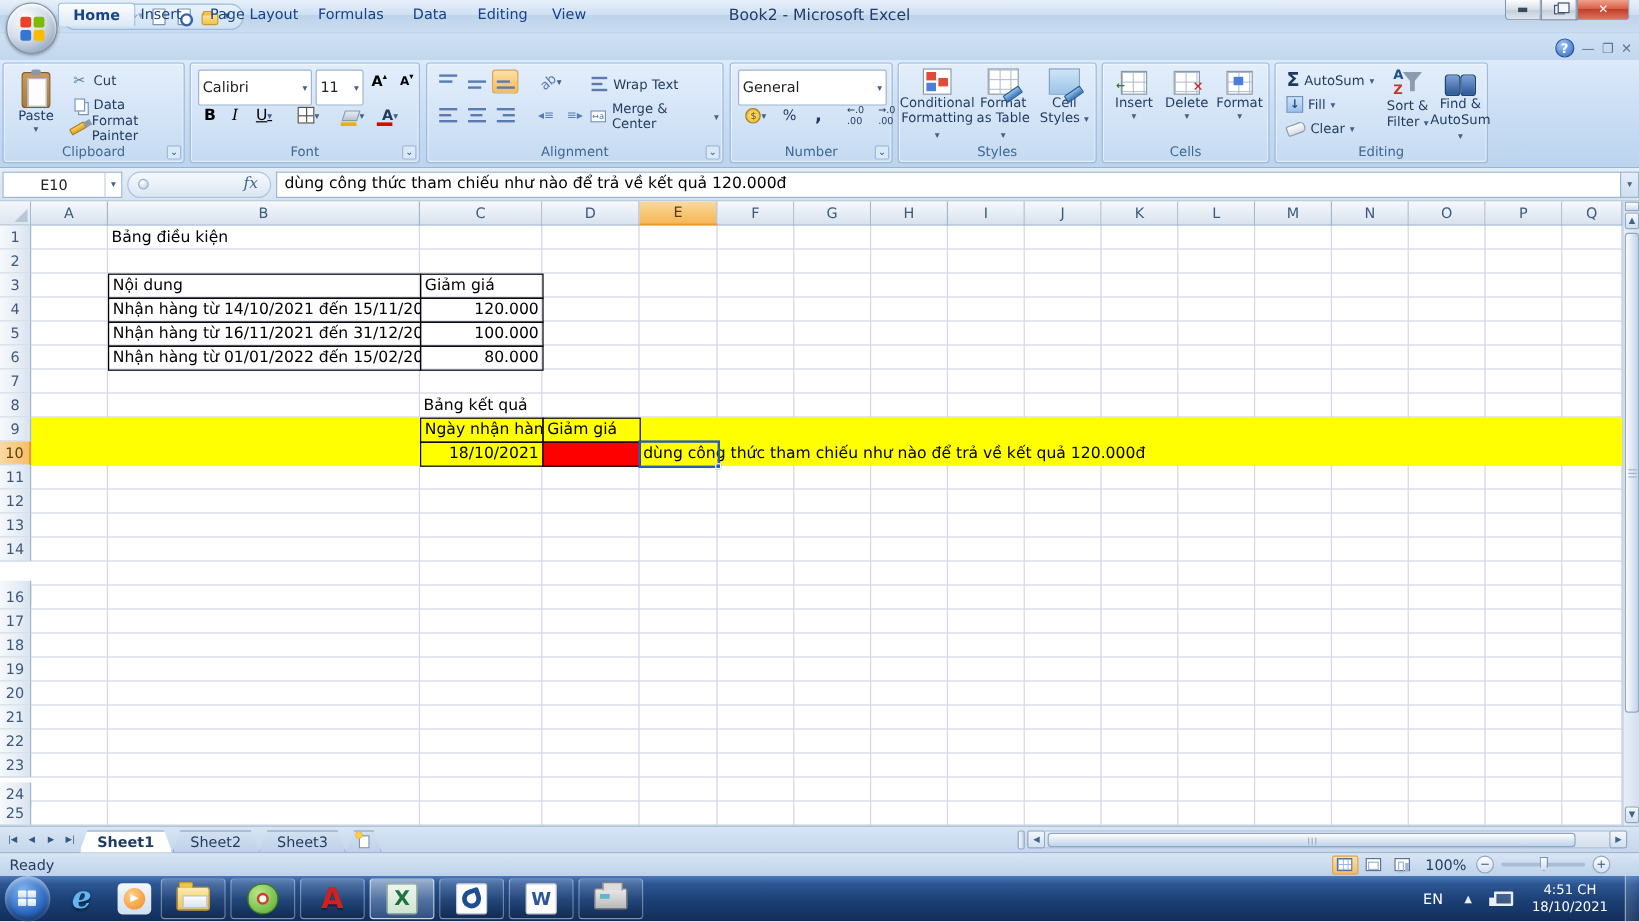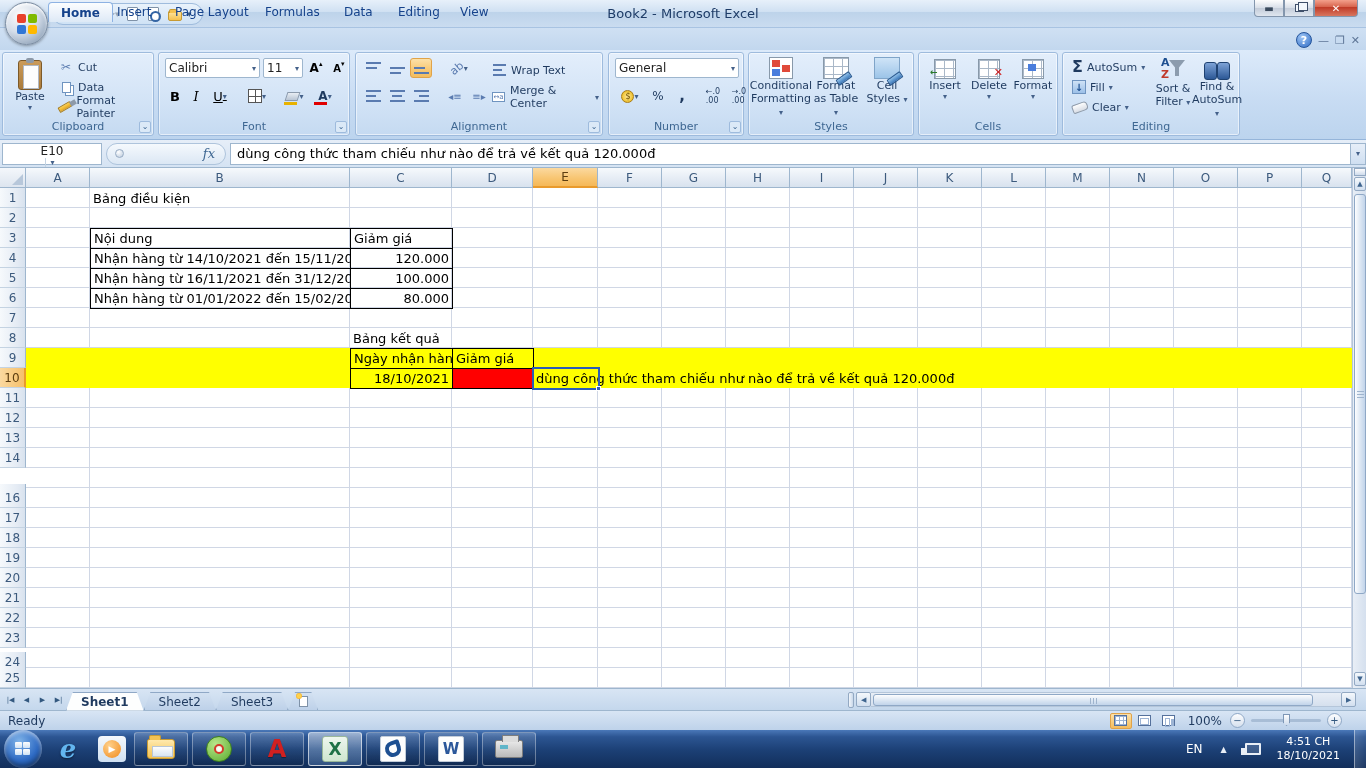--- a/index.html
+++ b/index.html
@@ -45,21 +45,21 @@
 
   
   .ribbon { position:absolute; left:0; top:50px; width:1366px; height:90px;
     background:linear-gradient(#dceafa,#c8dcf3 55%,#bcd4ee); border-bottom:1px solid #95b5da; }
   .rgroup { position:absolute; top:2px; height:84px; border:1px solid #9ebbdd; border-radius:3px;
     background:linear-gradient(#e3eefb,#d2e3f6 60%,#c5daf1); box-shadow:inset 0 0 0 1px rgba(255,255,255,.55); }
   .rgroup-label { position:absolute; left:0; right:0; bottom:2px; text-align:center; font-size:11px; color:#3e6792; }
   .dlg-launcher { position:absolute; right:2px; bottom:2px; width:12px; height:12px; border:1px solid #9ebbdd; border-radius:2px; background:#dbe9f7; color:#3e6792; font-size:8px; line-height:10px; text-align:center; }
   .rbtn-label { font-size:11px; color:#1f3a5f; }
   .caret { font-size:8px; color:#44618a; }
-  .combobox { background:#fff; border:1px solid #9eb6ce; border-radius:2px; display:flex; align-items:center; font-size:12px; color:#222; padding:0 3px; height:20px;text-align:center; }
+  .combobox { background:#fff; border:1px solid #9eb6ce; border-radius:2px; display:flex; align-items:center; font-size:12px; color:#222; padding:0 3px; height:30px;text-align:center; }
   .combobox .caret { margin-left:auto; }
   .small-row-btn { display:flex; align-items:center; gap:4px; height:20px; padding:0 3px; border-radius:3px; }
   .icon16 { width:16px; height:16px; display:flex; align-items:center; justify-content:center; }
 
   .paste-big { position:absolute; left:6px; top:4px; width:42px; height:72px; border-radius:3px; display:flex; flex-direction:column; align-items:center; }
   .clipboard-icon { width:24px; height:30px; background:linear-gradient(#cb9b5a,#a97a3a); border:1px solid #7d5a29; border-radius:3px; position:relative; margin-top:3px; }
   .clipboard-icon:before { content:""; position:absolute; left:4px; top:4px; width:14px; height:22px; background:#fdfdfd; border:1px solid #b0b8c4; }
   .clipboard-icon:after { content:""; position:absolute; left:7px; top:-3px; width:8px; height:5px; background:#8d99a8; border-radius:2px; }
 
   .fmt-brush { width:14px; height:6px; background:linear-gradient(#ffd24d,#e0a321); border:1px solid #a97c18; border-radius:1px; transform:rotate(-30deg); position:relative; }
@@ -91,21 +91,21 @@
   .az-icon .a { position:absolute; left:0; top:-2px; font-weight:bold; color:#1d4f91; font-size:11px; }
   .az-icon .z { position:absolute; left:0; top:10px; font-weight:bold; color:#c0392b; font-size:11px; }
   .funnel { position:absolute; right:0; top:2px; width:0; height:0; border-left:8px solid transparent; border-right:8px solid transparent; border-top:10px solid #8c9cae; }
   .funnel:after { content:""; position:absolute; left:-2px; top:-10px; width:4px; height:16px; background:#8c9cae; }
   .binoc { position:relative; width:26px; height:20px; margin-top:2px; }
   .binoc:before, .binoc:after { content:""; position:absolute; top:2px; width:11px; height:16px; background:linear-gradient(#7da2d6,#2c5896); border:1px solid #1f4272; border-radius:3px; }
   .binoc:before { left:0; } .binoc:after { right:0; }
 
   
   .formulabar { position:absolute; left:0; top:140px; width:1366px; height:28px; background:linear-gradient(#e6eef8,#d5e3f3); border-bottom:1px solid #9eb6ce; display:flex; align-items:center; }
-  .namebox { width:100px; height:22px; margin-left:2px; background:#fff; border:1px solid #9eb6ce; display:flex; align-items:center;flex-direction:column; }
+  .namebox { width:100px; height:22px; margin-left:2px; background:#fff; border:1px solid #9eb6ce; display:flex; align-items:center; }
   .namebox .val { flex:1; text-align:center; font-size:12px; color:#222; }
   .namebox .nb-caret { width:14px; height:100%; display:flex; align-items:center; justify-content:center; border-left:1px solid #c4d3e2; font-size:8px; color:#44618a; }
   .fx-capsule { width:120px; height:22px; margin-left:4px; border:1px solid #aec4dc; border-radius:11px; background:linear-gradient(#f5f9fd,#dbe7f4); display:flex; align-items:center; }
   .fx-dot { width:9px; height:9px; border-radius:50%; background:radial-gradient(circle at 35% 30%, #fff, #b9c9dc); border:1px solid #98acc4; margin-left:8px; }
   .fx-label { margin-left:auto; margin-right:10px; font-size:13px; font-style:italic; font-family:"DejaVu Serif","Liberation Serif",serif; color:#3e6792; }
   .formula-input { flex:1; height:22px; margin-left:4px; background:#fff; border:1px solid #9eb6ce; border-right:none; display:flex; align-items:center; padding-left:6px; font-size:13px; color:#000; }
   .fb-expand { width:16px; height:22px; background:linear-gradient(#e6eef8,#cfdff1); border:1px solid #9eb6ce; display:flex; align-items:center; justify-content:center; font-size:8px; color:#44618a; }
 
   
   .grid { position:absolute; left:0; top:168px; width:1366px; height:520px; background:#fff; }

